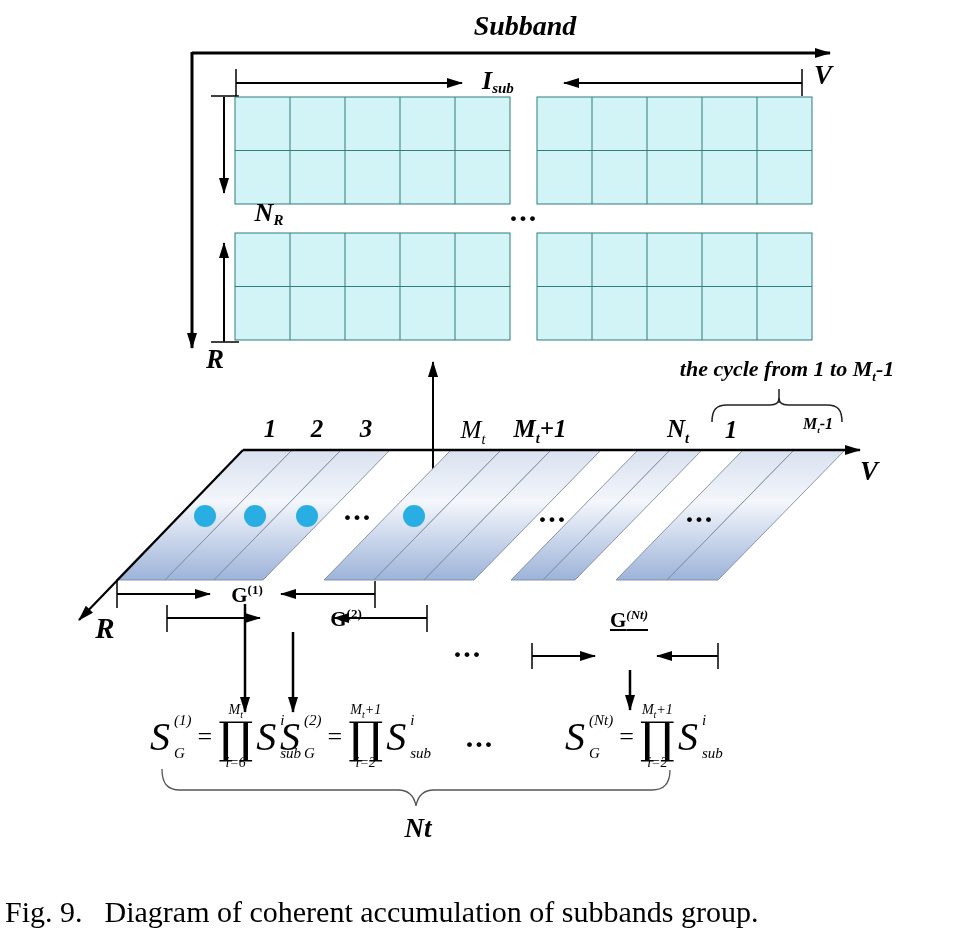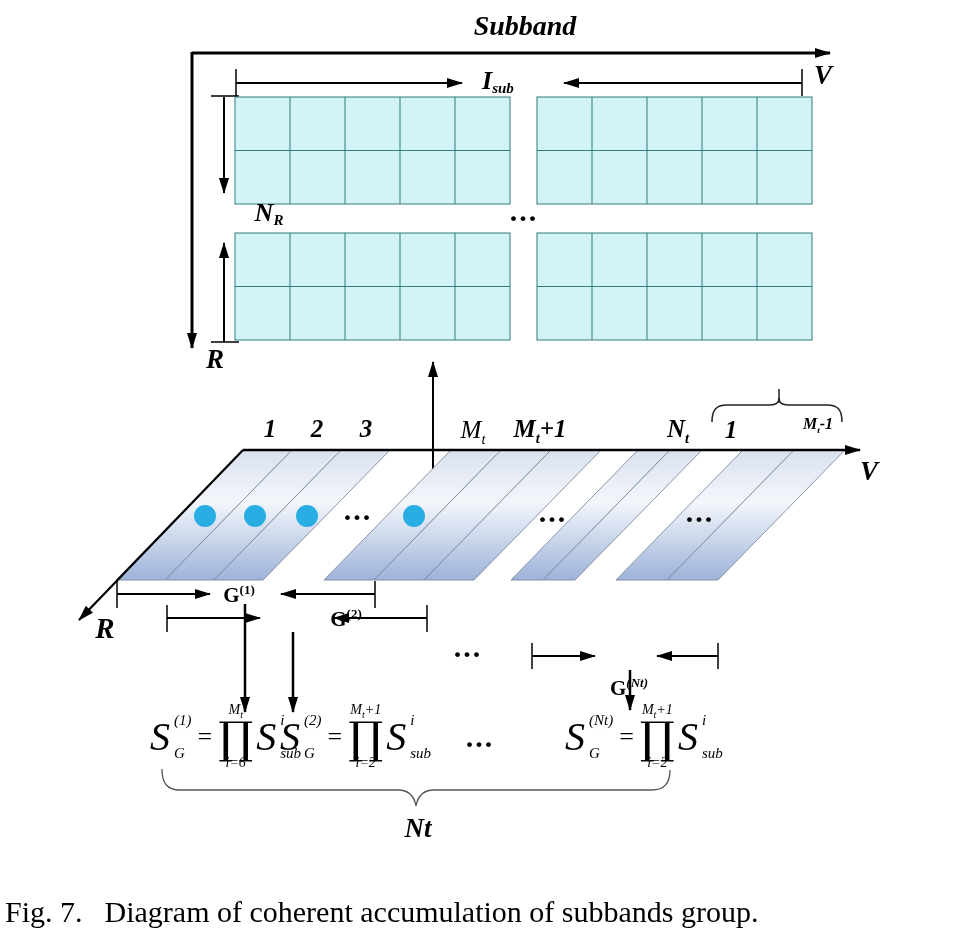--- a/index.html
+++ b/index.html
@@ -163,20 +163,23 @@
   </div>
 
   <div class="lbl ctr" style="left:230px; top:200px;margin-left:39px;">
     <span class="bi" style="font-size:26px;">N</span><sub class="bi" style="font-size:15px;">R</sub>
   </div>
 
   <div class="lbl dots ctr" style="left:524px; top:196px;">...</div>
 
   <div class="lbl bi" style="left:206px; top:346px; font-size:27px;">R</div>
 
+  <div class="lbl bi ctr" style="left:787px; top:358px; font-size:22px;">
+    <span>the cycle from 1 to M</span><sub style="font-size:13px;">t</sub><span>-1</span>
+  </div>
 
   <div class="lbl bi ctr" style="left:270px; top:416px; font-size:25px;">
     <span>1</span><sub class="sb"></sub><span></span>
   </div>
   <div class="lbl bi ctr" style="left:317px; top:416px; font-size:25px;">
     <span>2</span><sub class="sb"></sub><span></span>
   </div>
   <div class="lbl bi ctr" style="left:366px; top:416px; font-size:25px;">
     <span>3</span><sub class="sb"></sub><span></span>
   </div>
@@ -197,27 +200,27 @@
   </div>
 
   <div class="lbl bi ctr" style="left:869px; top:458px; font-size:27px;">V</div>
 
   <div class="lbl bi ctr" style="left:105px; top:614px; font-size:29px;">R</div>
 
   <div class="lbl dots ctr" style="left:358px; top:495px;">...</div>
   <div class="lbl dots ctr" style="left:553px; top:497px;">...</div>
   <div class="lbl dots ctr" style="left:700px; top:497px;">...</div>
 
-  <div class="lbl glabel ctr" style="left:239px; top:583px;">
+  <div class="lbl glabel ctr" style="left:247px; top:583px;">
     <span>G</span><span class="gsup">(1)</span>
   </div>
   <div class="lbl glabel ctr" style="left:298px; top:607px;margin-left:48px;">
     <span>G</span><span class="gsup">(2)</span>
   </div>
-  <div class="lbl glabel ctr" style="left:629px; top:676px;">
+  <div class="lbl glabel ctr" style="left:629px; top:608px;text-decoration:underline;">
     <span>G</span><span class="gsup it">(Nt)</span>
   </div>
   <div class="lbl dots ctr" style="left:468px; top:632px;">...</div>
 
   <div class="formula" style="left:150px; top:703px;">
     <span class="f-S">S</span>
     <span class="f-stack">
         <span>(1)</span>
         <span>G</span>
       </span>
@@ -270,16 +273,16 @@
     <span class="f-S">S</span>
     <span class="f-stack">
         <span>i</span>
         <span>sub</span>
       </span>
   </div>
 
   <div class="lbl bi ctr" style="left:418px; top:815px; font-size:27px;">Nt</div>
 
   <div class="caption">
-    <span>Fig. 7.</span><span class="capgap"></span><span>Diagram of coherent accumulation of subbands group.</span>
+    <span>Fig. 9.</span><span class="capgap"></span><span>Diagram of coherent accumulation of subbands group.</span>
   </div>
 
 </div>
 
 </body></html>

